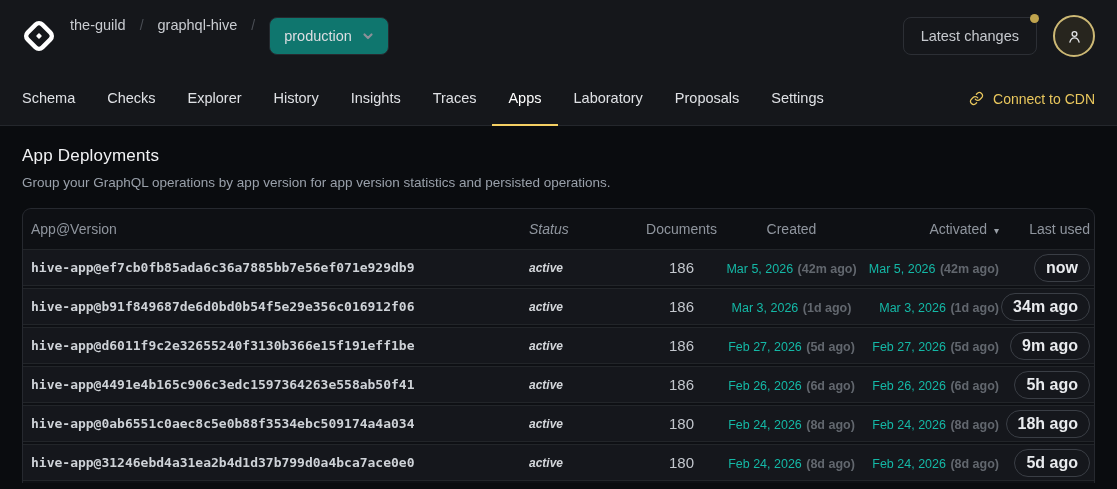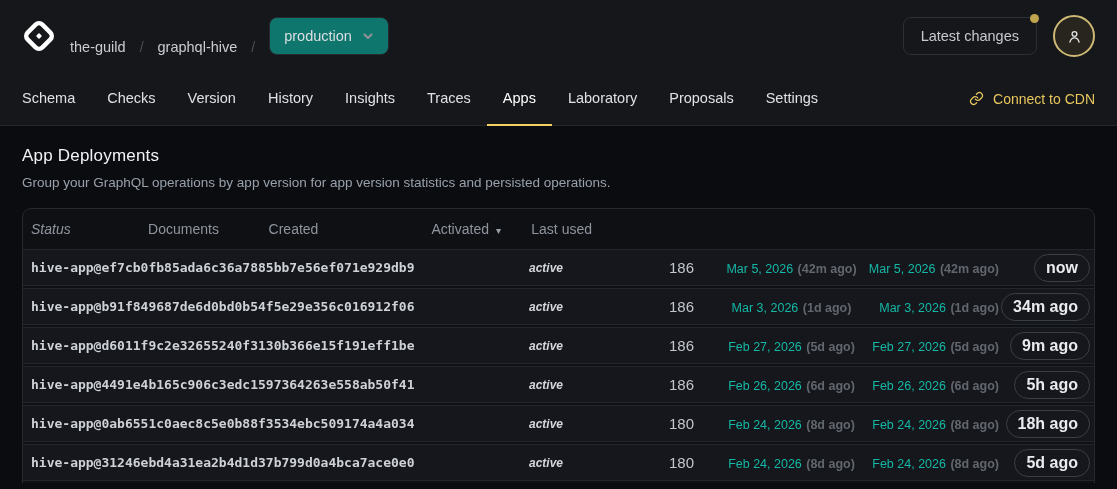--- a/index.html
+++ b/index.html
@@ -8,21 +8,21 @@
     background:#0a0c0f;
     font-family:"Liberation Sans", sans-serif;
     color:#e8eaed;
     -webkit-font-smoothing:antialiased;
   }
 
   
   .topbar { background:#15171b; border-bottom:1px solid #24272c; }
   .header-row { height:72px; display:flex; align-items:center; padding:0 22px; }
   .logo { width:34px; height:34px; flex:0 0 auto; display:block; }
-  .breadcrumb { display:flex; align-items:flex-end; margin-left:14px; gap:14px; font-size:14.5px; }
+  .breadcrumb { display:flex; align-items:flex-start; margin-left:14px; gap:14px; font-size:14.5px; }
   .crumb { color:#c9ccd1; cursor:pointer; }
   .crumb-sep { color:#4a4e55; font-size:14px; }
   .target-select {
     display:flex; align-items:center; gap:10px; height:38px; padding:0 14px;
     background:#0f766e; border:1px solid #26292f; border-radius:8px;
     color:#dcdee2; font-size:14.5px; cursor:pointer;
   }
   .chev { width:12px; height:12px; stroke:#8b9098; fill:none; stroke-width:2.2; stroke-linecap:round; stroke-linejoin:round; }
   .header-spacer { flex:1; }
   .latest-changes {
@@ -123,21 +123,21 @@
 
   <div class="nav-row">
     <div class="tabs">
         <div class="tab">
           <span>Schema</span>
         </div>
         <div class="tab">
           <span>Checks</span>
         </div>
         <div class="tab">
-          <span>Version</span>
+          <span>Explorer</span>
         </div>
         <div class="tab">
           <span>History</span>
         </div>
         <div class="tab">
           <span>Insights</span>
         </div>
         <div class="tab">
           <span>Traces</span>
         </div>
@@ -164,20 +164,21 @@
     </div>
   </div>
 </div>
 
 <div class="main">
   <div class="page-title">App Deployments</div>
   <div class="page-subtitle">Group your GraphQL operations by app version for app version statistics and persisted operations.</div>
 
   <div class="apptable">
     <div class="thead">
+      <div class="col-app">App@Version</div>
       <div class="col-status">Status</div>
       <div class="col-docs">Documents</div>
       <div class="col-created">Created</div>
       <div class="col-activated">
         <span>Activated</span><span class="sort-arrow">▾</span>
       </div>
       <div class="col-last">Last used</div>
     </div>
     <div id="tbody">
         <div class="trow">

